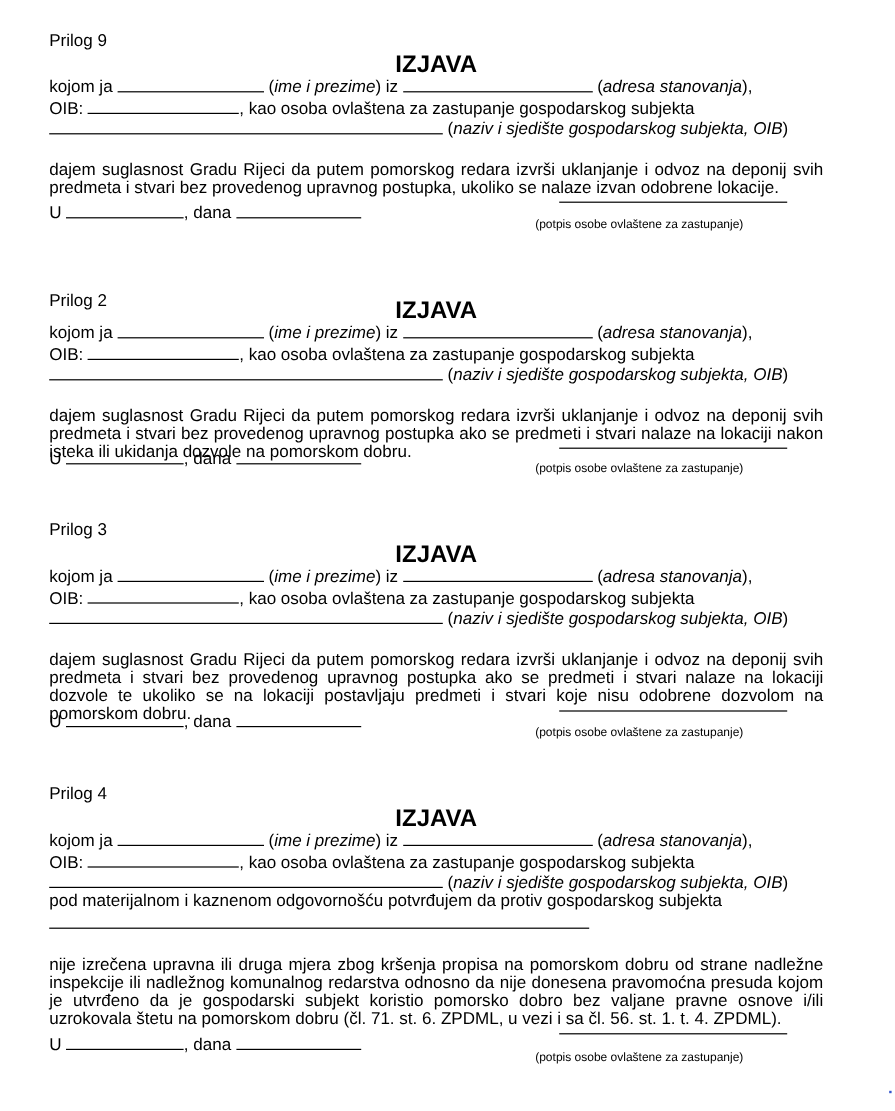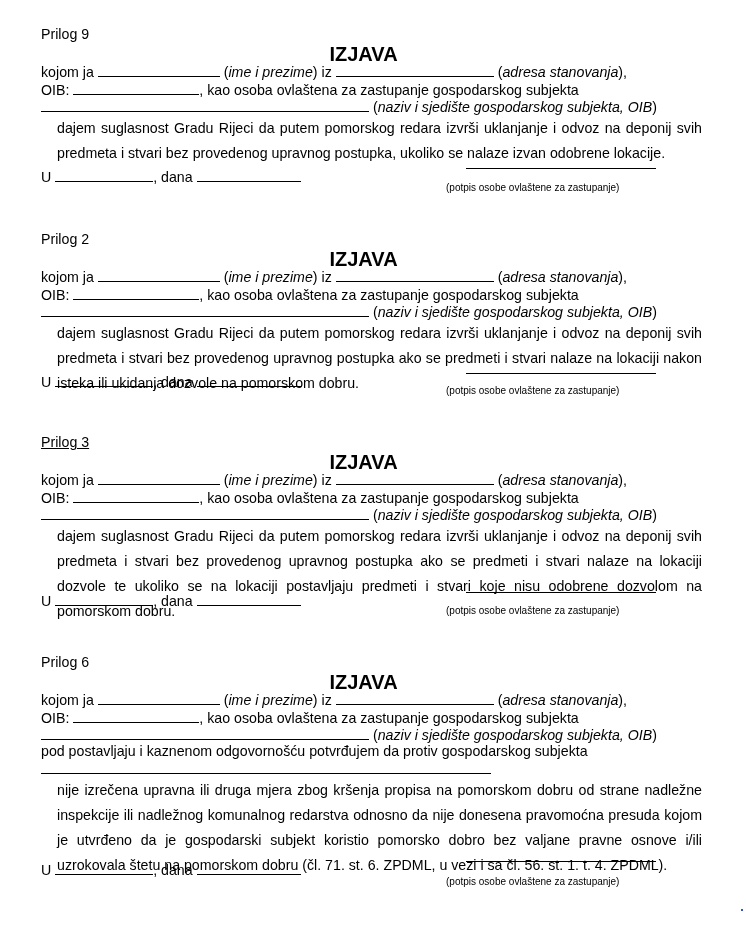--- a/index.html
+++ b/index.html
@@ -2,21 +2,21 @@
 <html><head>
 <meta charset="utf-8">
 <style>
   html, body { margin:0; padding:0; background:#ffffff; }
   body { width:746px; height:926px; position:relative; overflow:hidden;
          font-family:"Liberation Sans", sans-serif; color:#000; font-size:14.2px; }
   .sec { position:absolute; left:41px; width:645px; }
   .line { position:absolute; left:0; white-space:nowrap; line-height:17px; height:17px; }
   .title { position:absolute; left:0; width:645px; text-align:center; font-weight:bold; font-size:20px; }
   .blank { display:inline-block; border-bottom:1px solid #000; height:13px; vertical-align:baseline; }
-  .just { position:absolute; left:16px; width:645px; text-align:justify; text-align-last:left; line-height:25px; white-space:normal; }
+  .just { position:absolute; left:0; width:645px; text-align:justify; text-align-last:left; line-height:15px; white-space:normal;margin-top:19px; }
   .sig { position:absolute; left:405px; font-size:10px; white-space:nowrap; }
   .sigline { position:absolute; left:425px; width:190px; border-bottom:1px solid #000; }
   i { font-style:italic; }
   .dot { position:absolute; left:741px; top:909px; width:2px; height:2px; background:#3355cc; }
 </style>
 </head>
 <body>
 
 <div class="sec" style="top:26px;">
   <div class="line" style="top:0;">Prilog 9</div>
@@ -41,21 +41,21 @@
   <div class="line" style="top:142px;">
     <span>U</span>
     <span class="blank" style="width:98px;"></span><span>, dana</span>
     <span class="blank" style="width:104px;"></span>
   </div>
   <div class="sigline" style="top:142px;"></div>
   <div class="sig" style="top:156px;">(potpis osobe ovlaštene za zastupanje)</div>
 </div>
 
 <div class="sec" style="top:231px;">
-  <div class="line" style="top:0;text-align:right;">Prilog 2</div>
+  <div class="line" style="top:12px;text-align:right;">Prilog 2</div>
   <div class="title" style="top:17px;">IZJAVA</div>
   <div class="line" style="top:37px;">
     <span>kojom ja</span>
     <span class="blank" style="width:122px;"></span>
     (<i>ime i prezime</i>)
     <span>iz</span>
     <span class="blank" style="width:158px;"></span>
     (<i>adresa stanovanja</i>),
   </div>
   <div class="line" style="top:55px;">
@@ -70,21 +70,21 @@
   <div class="line" style="top:142px;">
     <span>U</span>
     <span class="blank" style="width:98px;"></span><span>, dana</span>
     <span class="blank" style="width:104px;"></span>
   </div>
   <div class="sigline" style="top:142px;"></div>
   <div class="sig" style="top:154px;">(potpis osobe ovlaštene za zastupanje)</div>
 </div>
 
 <div class="sec" style="top:434px;">
-  <div class="line" style="top:0;text-decoration:underline;">Prilog 3</div>
+  <div class="line" style="top:0;">Prilog 3</div>
   <div class="title" style="top:17px;">IZJAVA</div>
   <div class="line" style="top:37px;">
     <span>kojom ja</span>
     <span class="blank" style="width:122px;"></span>
     (<i>ime i prezime</i>)
     <span>iz</span>
     <span class="blank" style="width:158px;"></span>
     (<i>adresa stanovanja</i>),
   </div>
   <div class="line" style="top:55px;">
@@ -99,39 +99,39 @@
   <div class="line" style="top:158px;">
     <span>U</span>
     <span class="blank" style="width:98px;"></span><span>, dana</span>
     <span class="blank" style="width:104px;"></span>
   </div>
   <div class="sigline" style="top:158px;"></div>
   <div class="sig" style="top:171px;">(potpis osobe ovlaštene za zastupanje)</div>
 </div>
 
 <div class="sec" style="top:654px;">
-  <div class="line" style="top:0;">Prilog 6</div>
+  <div class="line" style="top:0;">Prilog 4</div>
   <div class="title" style="top:17px;">IZJAVA</div>
   <div class="line" style="top:37px;">
     <span>kojom ja</span>
     <span class="blank" style="width:122px;"></span>
     (<i>ime i prezime</i>)
     <span>iz</span>
     <span class="blank" style="width:158px;"></span>
     (<i>adresa stanovanja</i>),
   </div>
   <div class="line" style="top:55px;">
     <span>OIB:</span>
     <span class="blank" style="width:126px;"></span><span>, kao osoba ovlaštena za zastupanje gospodarskog subjekta</span>
   </div>
   <div class="line" style="top:72px;">
     <span class="blank" style="width:328px;"></span>
     (<i>naziv i sjedište gospodarskog subjekta, OIB</i>)
   </div>
-  <div class="line" style="top:89px;">pod postavljaju i kaznenom odgovornošću potvrđujem da protiv gospodarskog subjekta</div>
+  <div class="line" style="top:89px;">pod materijalnom i kaznenom odgovornošću potvrđujem da protiv gospodarskog subjekta</div>
   <div class="line" style="top:106px;">
     <span class="blank" style="width:450px;"></span>
   </div>
   <div class="just" style="top:124px;">nije izrečena upravna ili druga mjera zbog kršenja propisa na pomorskom dobru od strane nadležne inspekcije ili nadležnog komunalnog redarstva odnosno da nije donesena pravomoćna presuda kojom je utvrđeno da je gospodarski subjekt koristio pomorsko dobro bez valjane pravne osnove i/ili uzrokovala štetu na pomorskom dobru (čl. 71. st. 6. ZPDML, u vezi i sa čl. 56. st. 1. t. 4. ZPDML).</div>
   <div class="line" style="top:207px;">
     <span>U</span>
     <span class="blank" style="width:98px;"></span><span>, dana</span>
     <span class="blank" style="width:104px;"></span>
   </div>
   <div class="sigline" style="top:207px;"></div>

